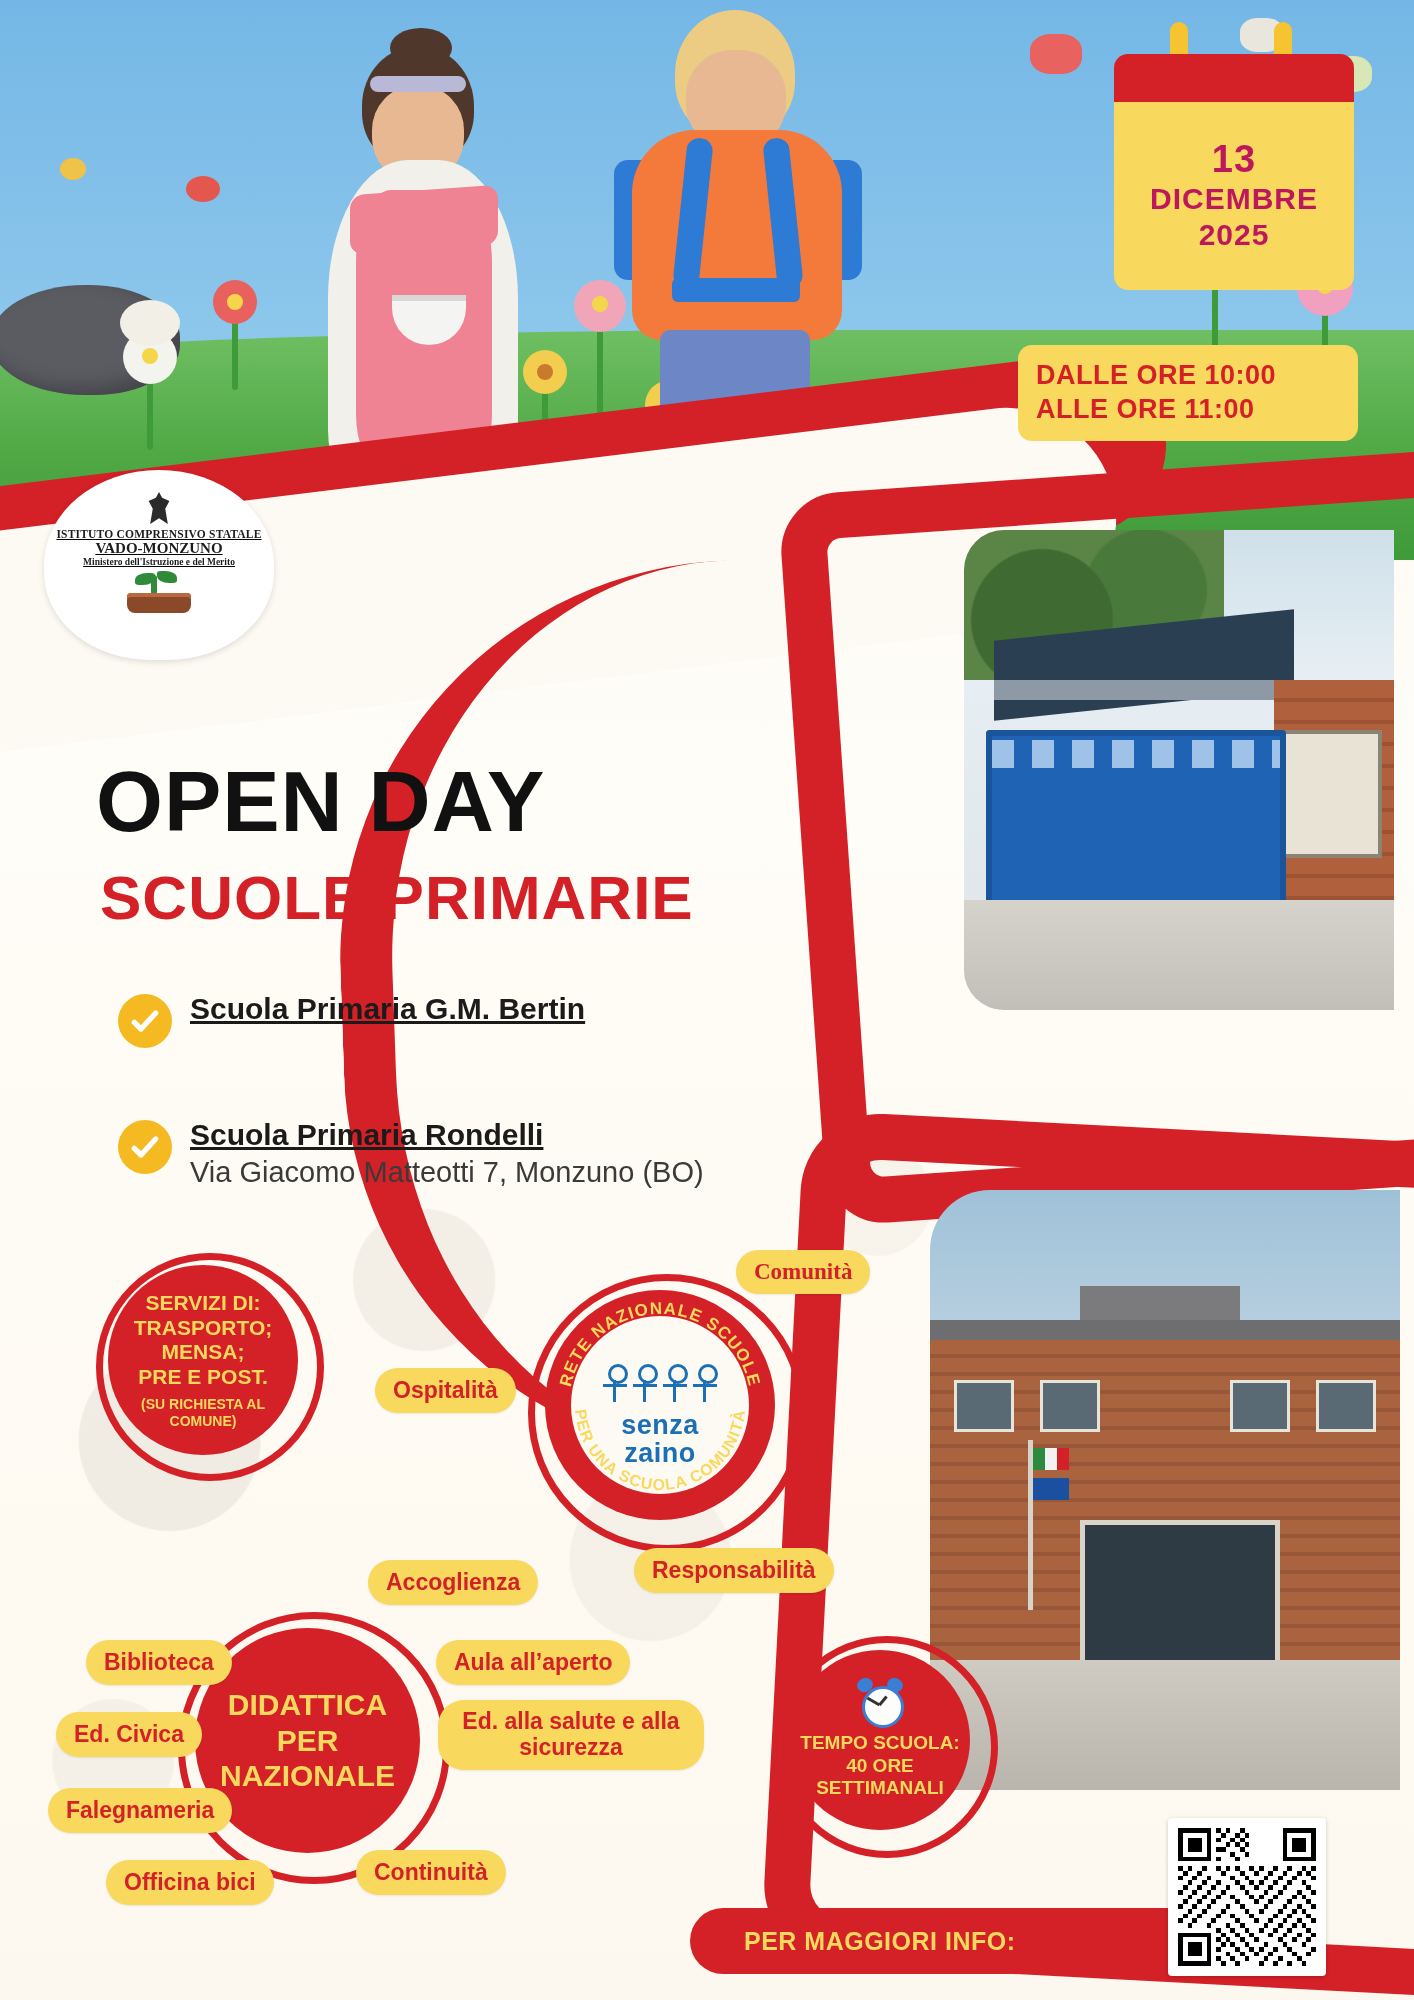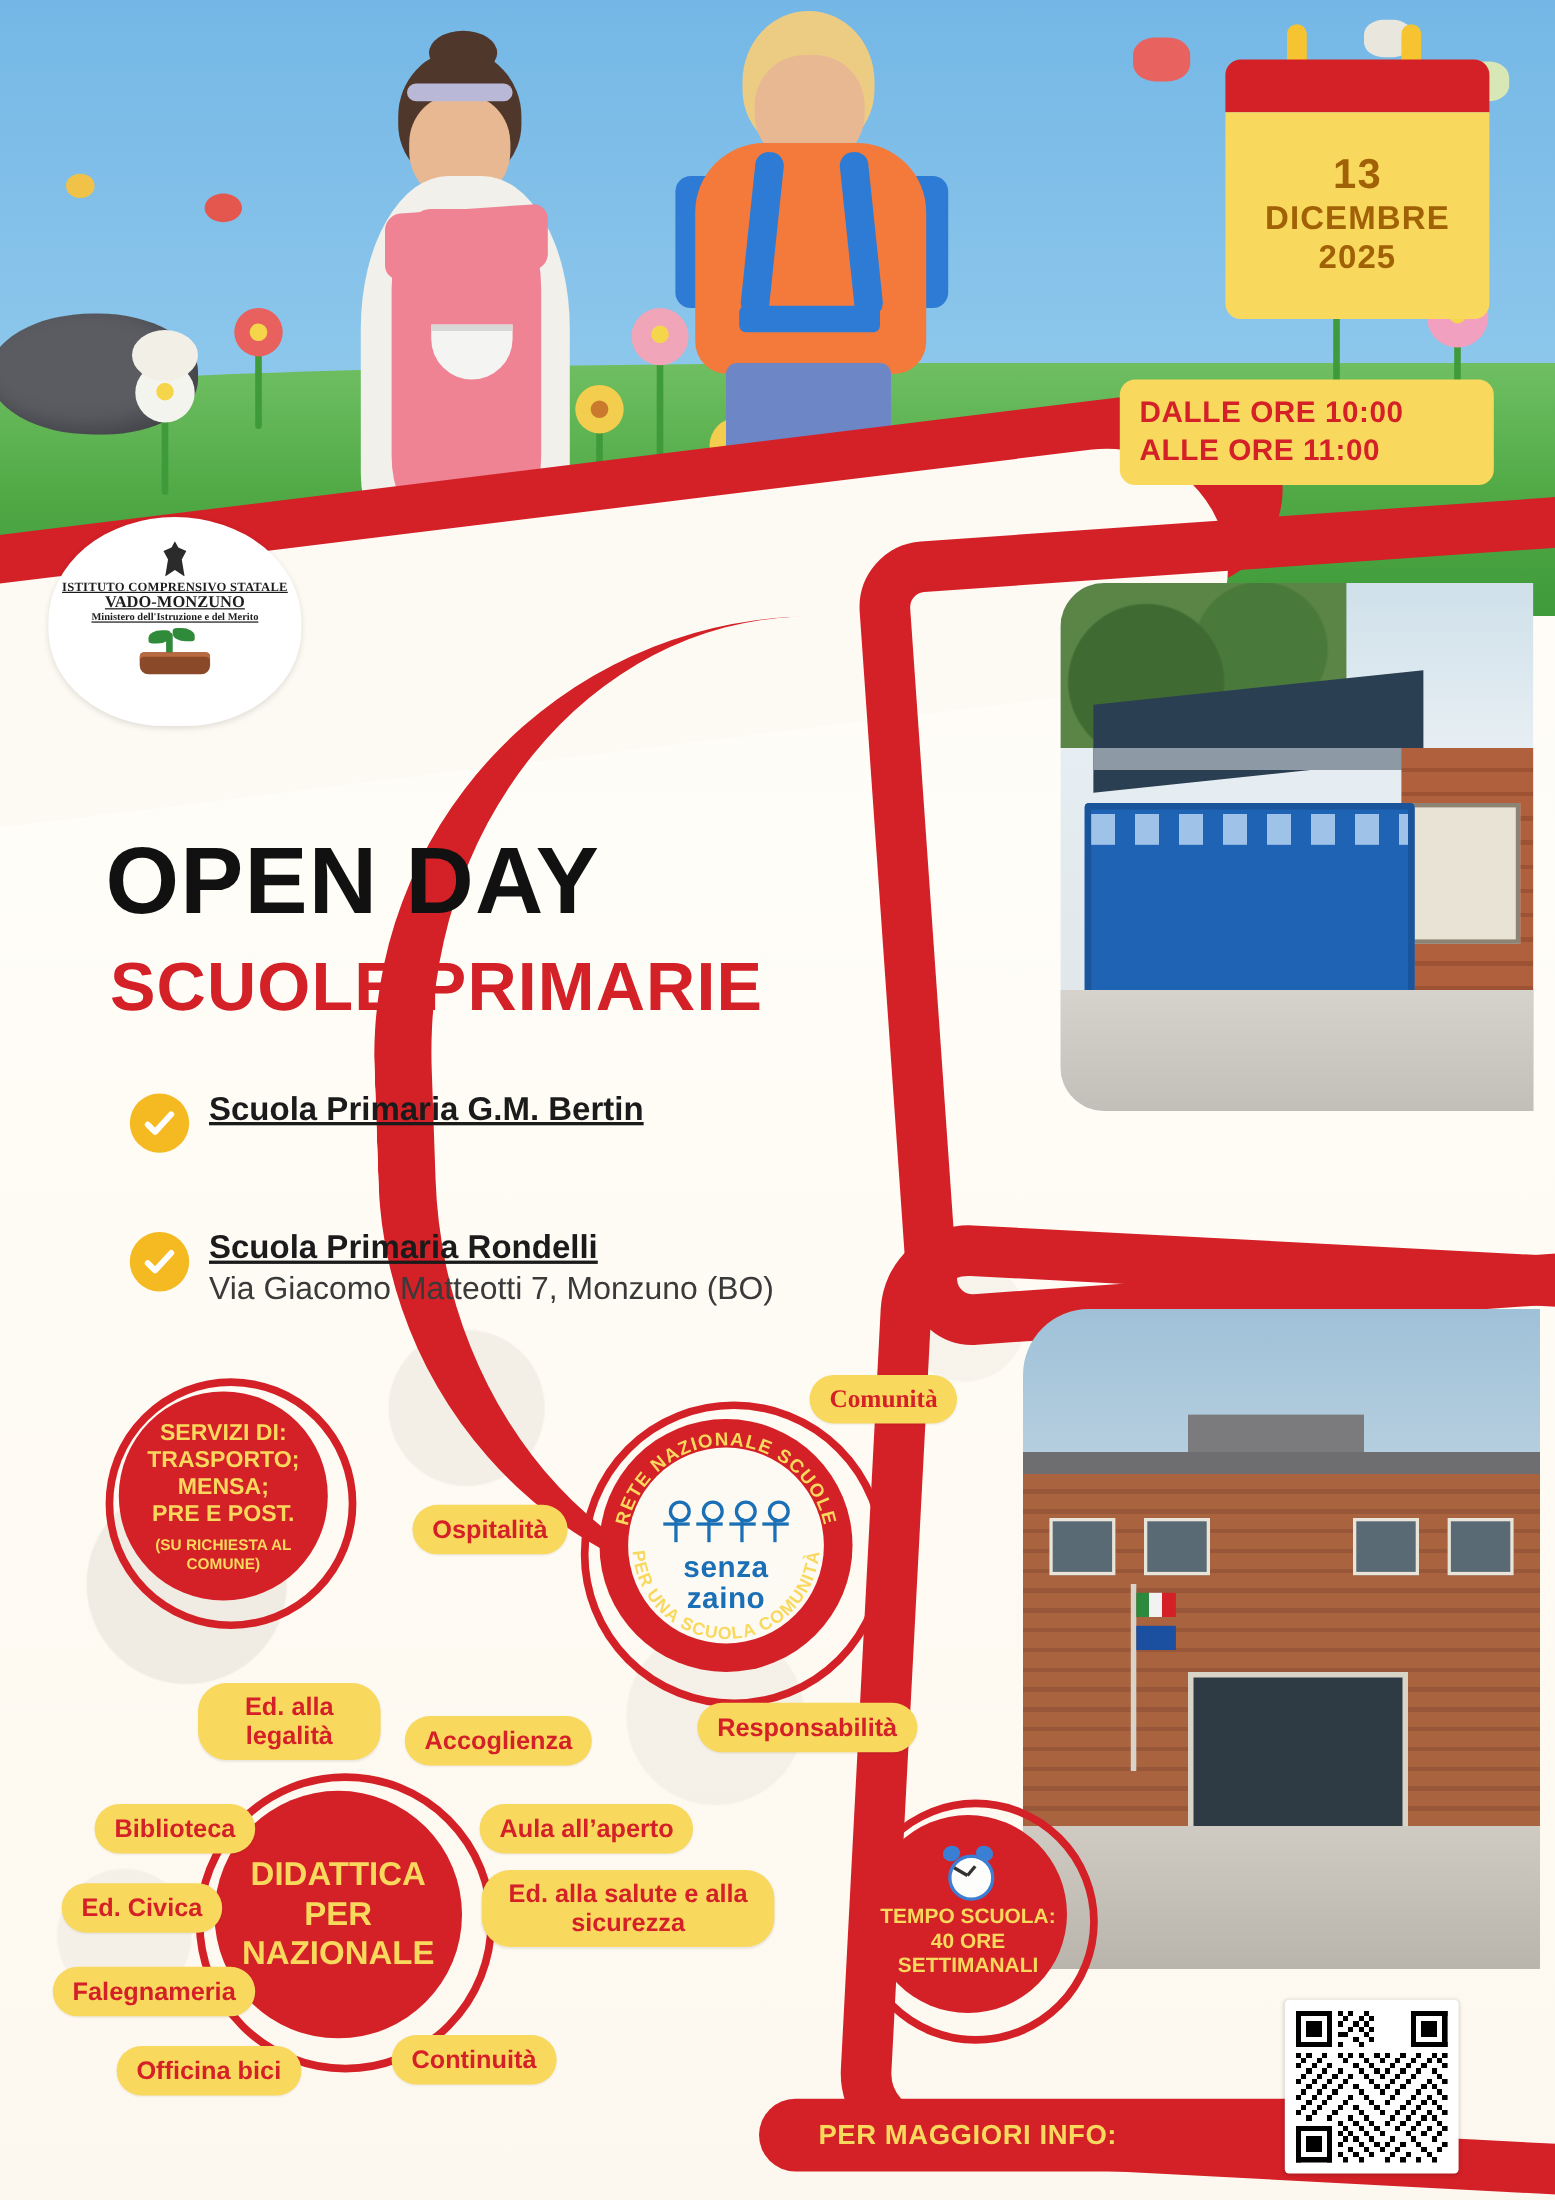--- a/index.html
+++ b/index.html
@@ -147,21 +147,21 @@
     position: absolute; right: 60px; top: 40px; width: 240px; height: 250px;
   }
   .cal-ring { position:absolute; top:-18px; width:18px; height:44px; background:#f6c430; border-radius:9px; }
   .cal-ring.l { left: 56px; }
   .cal-ring.r { left: 160px; }
   .cal-top { position:absolute; top:14px; left:0; width:240px; height:48px; background:#d42027; border-radius:14px 14px 0 0; }
   .cal-body {
     position:absolute; top:62px; left:0; width:240px; height:188px; background:#f9d85e;
     border-radius: 0 0 14px 14px;
     display:flex; flex-direction:column; align-items:center; justify-content:center;
-    color:#a16207; font-weight:900; letter-spacing:1px;
+    color:#be185d; font-weight:900; letter-spacing:1px;
   }
   .cal-day { font-size: 38px; line-height: 1.1; }
   .cal-month { font-size: 30px; line-height: 1.2; }
   .cal-year { font-size: 30px; line-height: 1.2; }
 
   
   .timebox {
     position:absolute; right: 56px; top: 345px; width: 340px; padding: 14px 18px;
     background:#f9d85e; border-radius: 14px;
     color:#d42027; font-weight:900; font-size:27px; line-height:1.25; letter-spacing:.5px;
@@ -523,21 +523,20 @@
   <div class="tag" style="left:375px; top:1368px;">Ospitalità</div>
   <div class="tag" style="left:634px; top:1548px;">Responsabilità</div>
 
   <div class="circle-stroke" style="left:178px; top:1612px; width:258px; height:258px;"></div>
   <div class="circle-red didattica">
     <div>DIDATTICA</div>
     <div>PER</div>
     <div>NAZIONALE</div>
   </div>
 
-  <div class="tag two-line" style="left:180px; top:1530px; width:130px;">Ed. alla legalità</div>
   <div class="tag" style="left:368px; top:1560px;">Accoglienza</div>
   <div class="tag" style="left:86px; top:1640px;">Biblioteca</div>
   <div class="tag" style="left:436px; top:1640px;">Aula all’aperto</div>
   <div class="tag" style="left:56px; top:1712px;">Ed. Civica</div>
   <div class="tag two-line" style="left:438px; top:1700px; width:230px;">Ed. alla salute e alla sicurezza</div>
   <div class="tag" style="left:48px; top:1788px;">Falegnameria</div>
   <div class="tag" style="left:106px; top:1860px;">Officina bici</div>
   <div class="tag" style="left:356px; top:1850px;">Continuità</div>
 
   <div class="circle-stroke" style="left:776px; top:1636px; width:208px; height:208px;"></div>

